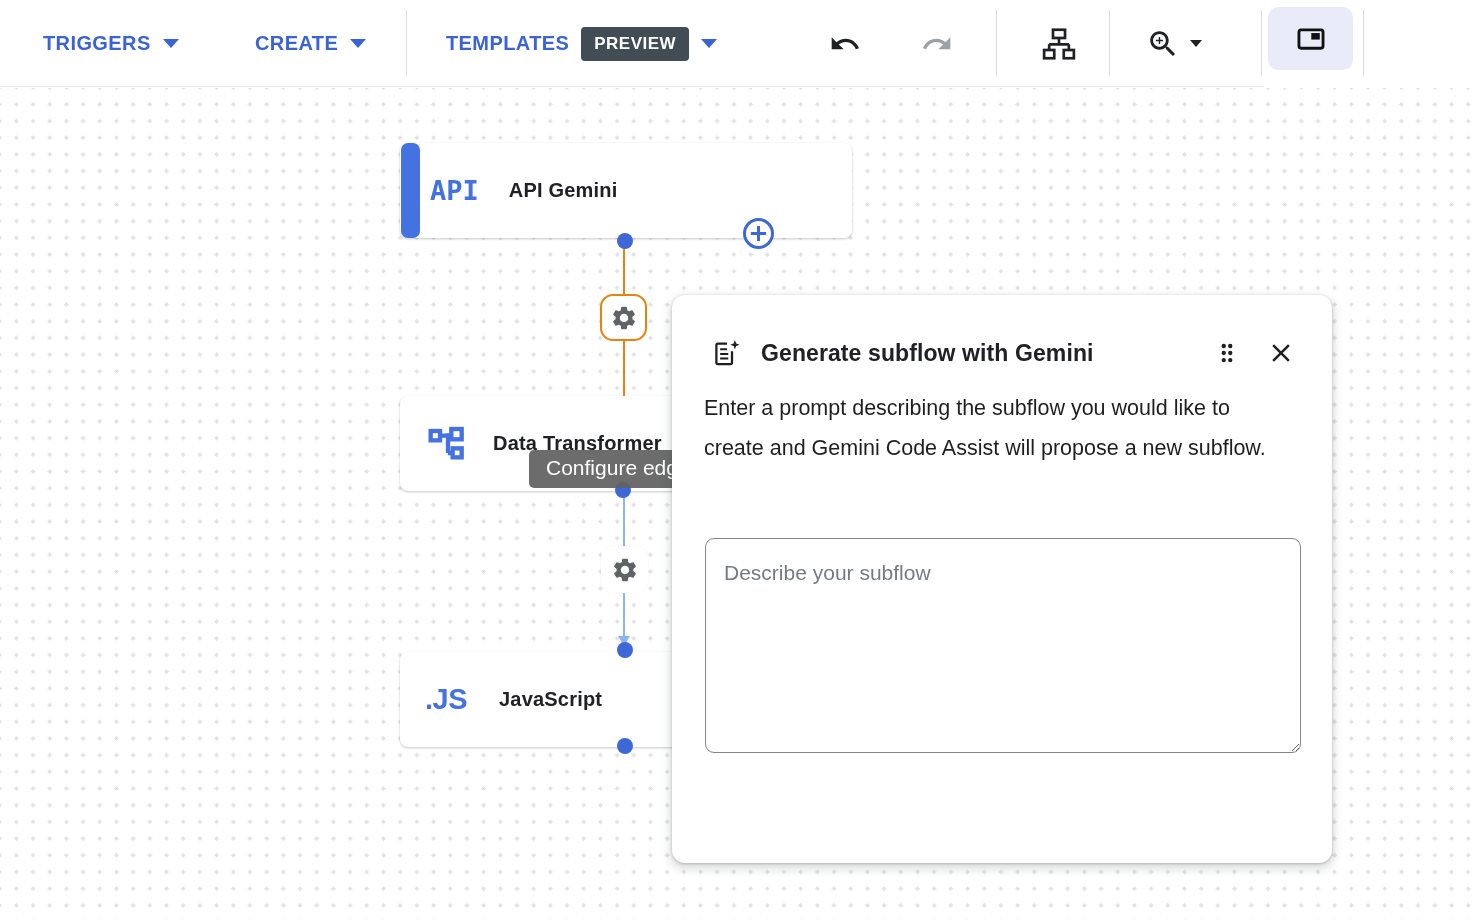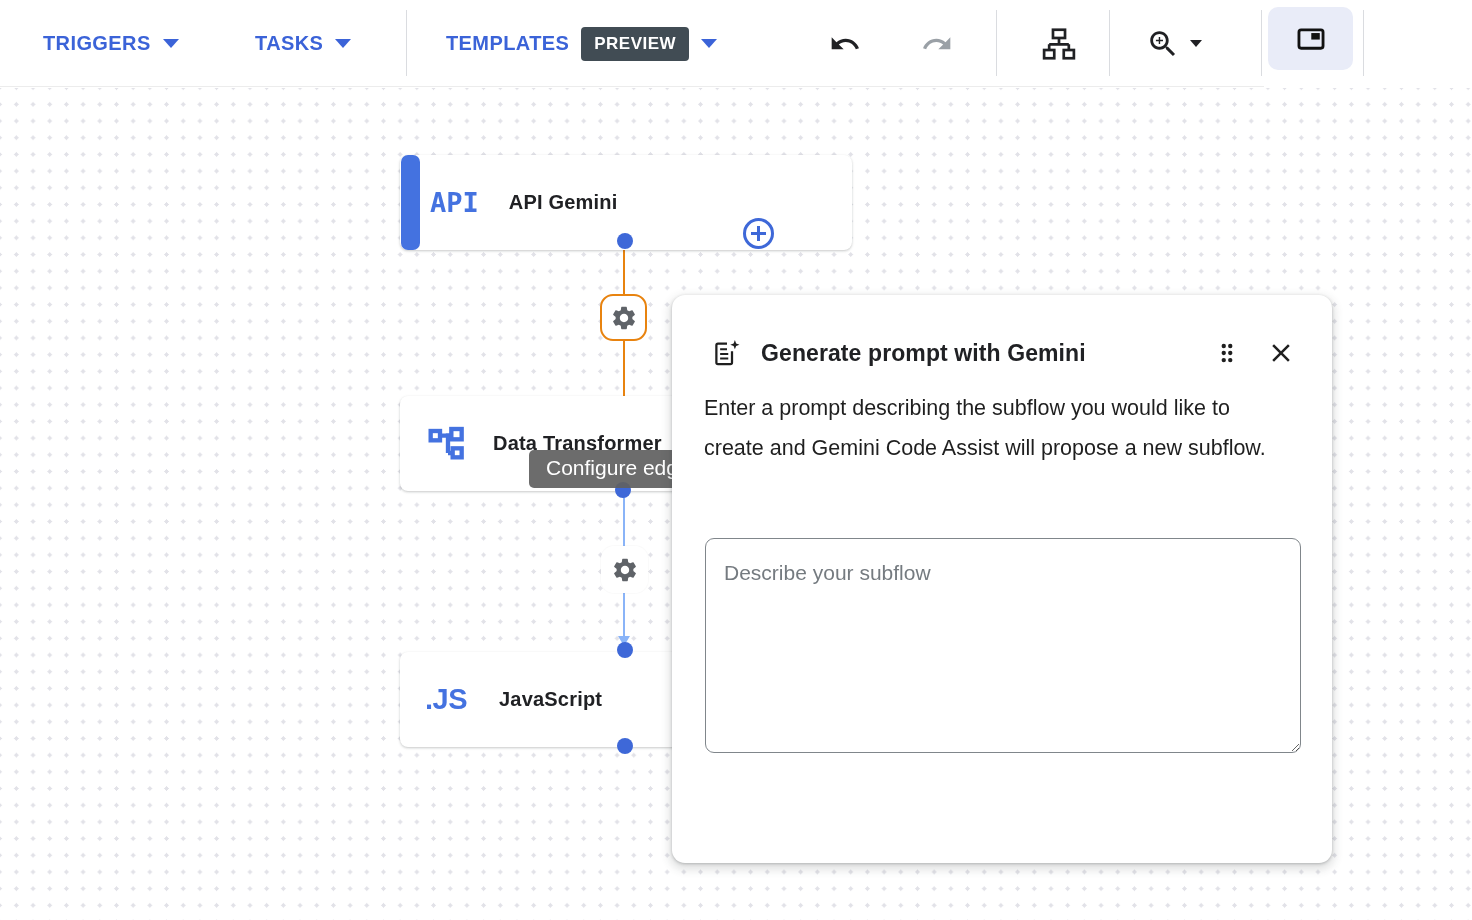--- a/index.html
+++ b/index.html
@@ -70,21 +70,21 @@
 </style>
 </head>
 <body>
 
 <header class="toolbar">
   <div class="tb-item" style="left:43px;">
     <span>TRIGGERS</span>
     <span class="caret"></span>
   </div>
   <div class="tb-item" style="left:255px;">
-    <span>TASKS</span>
+    <span>CREATE</span>
     <span class="caret"></span>
   </div>
   <div class="tb-divider" style="left:406px;"></div>
   <div class="tb-item" style="left:446px;">
     <span>TEMPLATES</span>
     <span class="preview-badge">PREVIEW</span>
     <span class="caret"></span>
   </div>
 
   <div class="tb-icon" style="left:822px;width:46px;">
@@ -123,21 +123,21 @@
   <div class="tb-divider" style="left:1363px;"></div>
 </header>
 
 <div class="canvas">
 
   <div class="edge orange abs" style="left:623px;top:152px;height:54px;"></div>
   <div class="edge orange abs" style="left:623px;top:252px;height:58px;"></div>
   <div class="edge blue abs" style="left:623px;top:404px;height:148px;"></div>
   <div class="arrowhead abs" style="left:618px;top:548px;"></div>
 
-  <div class="node" style="top:67px;">
+  <div class="node" style="top:55px;">
     <div class="accent"></div>
     <span class="api-glyph">API</span>
     <span class="node-label">API Gemini</span>
   </div>
   <button class="add-btn"></button>
 
   <div class="conn-dot" style="left:617px;top:145px;"></div>
   <div class="conn-dot" style="left:615px;top:394px;"></div>
   <div class="conn-dot" style="left:617px;top:554px;"></div>
   <div class="conn-dot" style="left:617px;top:650px;"></div>
@@ -173,21 +173,21 @@
     <span class="node-label">JavaScript</span>
   </div>
 
   <div class="dialog">
     <div class="dlg-header">
       <svg width="30" height="30" viewBox="0 0 24 24" fill="none" stroke="#1f1f1f" stroke-width="1.8">
         <path d="M16 10.5 V19.5 C16 20.3 15.5 20.8 14.7 20.8 H4.8 C4 20.8 3.5 20.3 3.5 19.5 V5.8 C3.5 5 4 4.5 4.8 4.5 H12"></path>
         <path d="M6.5 9 H12 M6.5 12.7 H13 M6.5 16.4 H13" stroke-width="1.6"></path>
         <path d="M18.3 1.6 L19.3 4.3 L22 5.3 L19.3 6.3 L18.3 9 L17.3 6.3 L14.6 5.3 L17.3 4.3 Z" fill="#1f1f1f" stroke="none"></path>
       </svg>
-      <span class="dlg-title">Generate prompt with Gemini</span>
+      <span class="dlg-title">Generate subflow with Gemini</span>
       <button class="dlg-tool drag">
         <svg width="26" height="26" viewBox="0 0 24 24" fill="#1f1f1f">
             <circle cx="9" cy="5.5" r="2"></circle>
             <circle cx="15" cy="5.5" r="2"></circle>
             <circle cx="9" cy="12" r="2"></circle>
             <circle cx="15" cy="12" r="2"></circle>
             <circle cx="9" cy="18.5" r="2"></circle>
             <circle cx="15" cy="18.5" r="2"></circle>
           </svg>
       </button>

